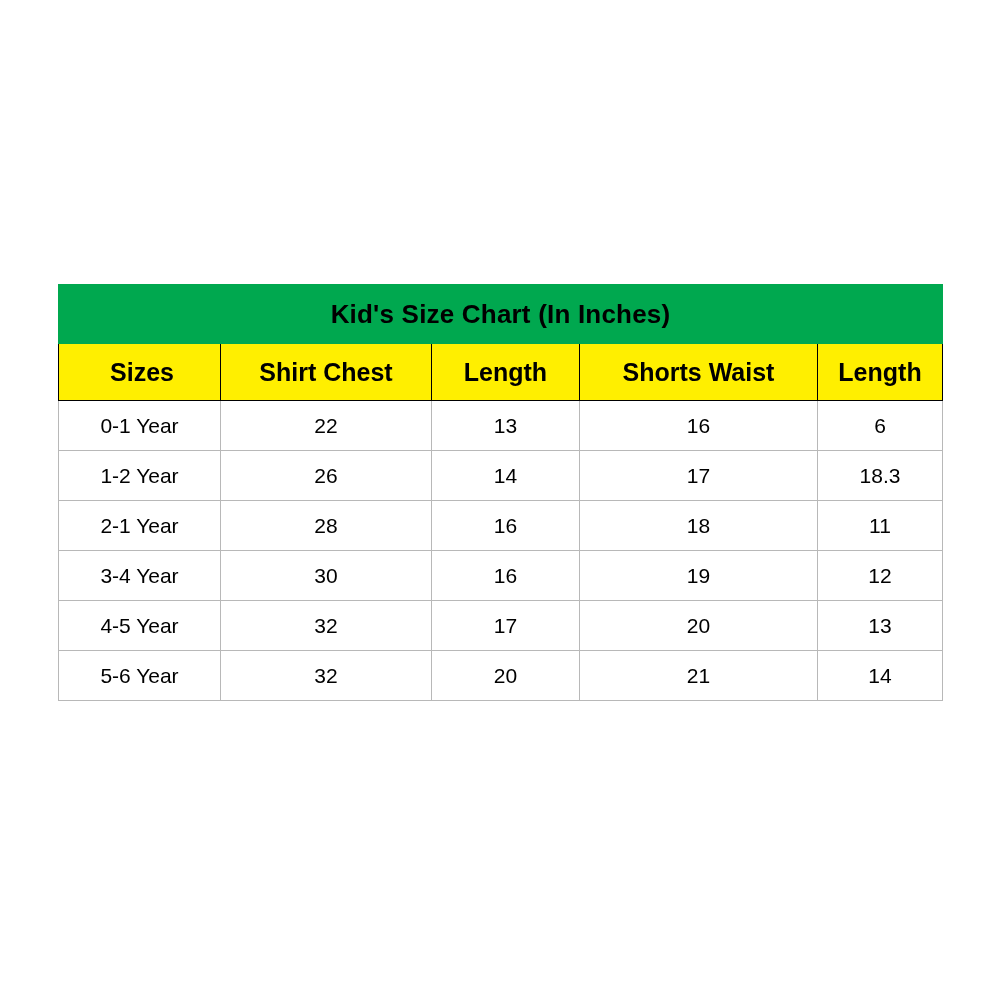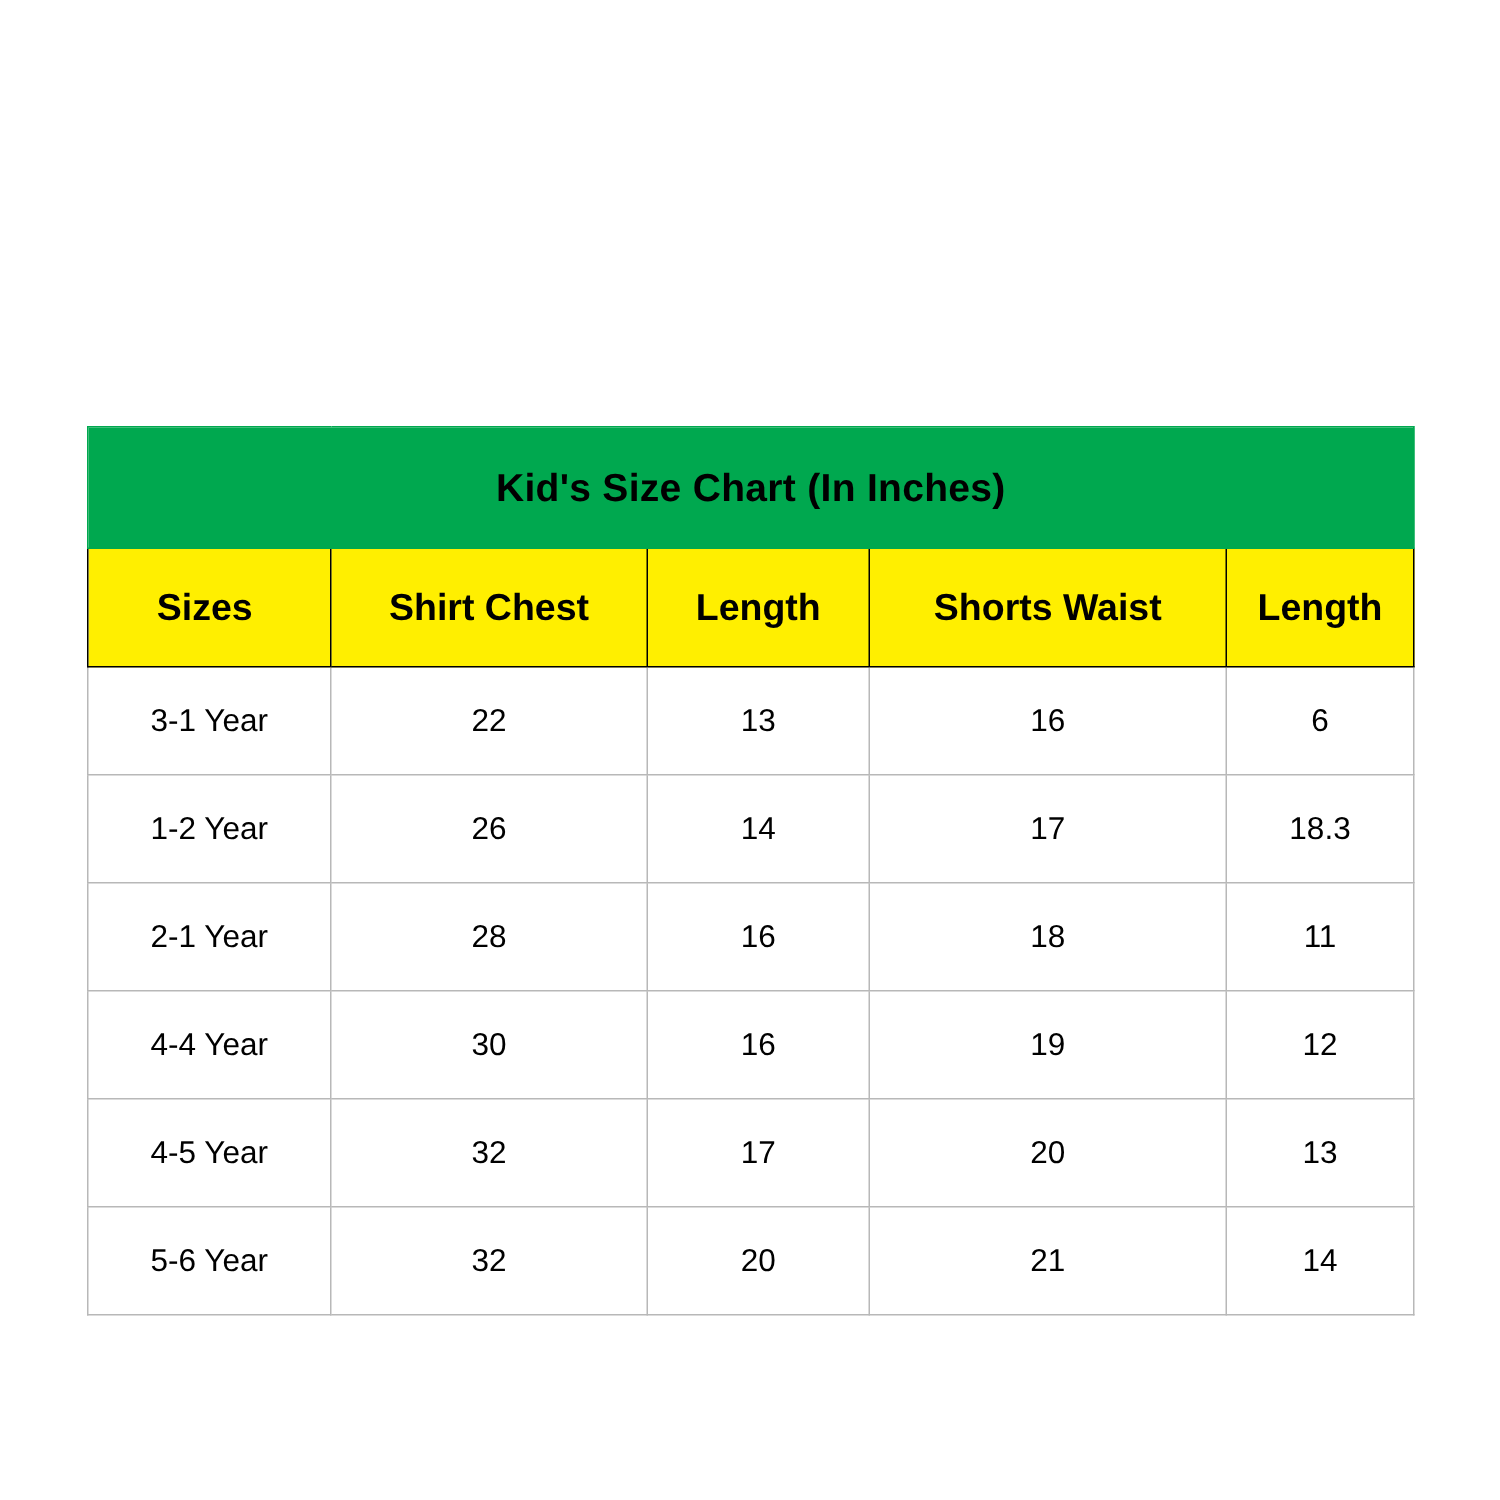--- a/index.html
+++ b/index.html
@@ -20,21 +20,21 @@
     top: 284px;
     width: 884px;
   }
   table.size-chart {
     border-collapse: collapse;
     width: 884px;
     table-layout: fixed;
   }
   table.size-chart td {
     border: 1px solid #b8b8b8;
-    padding: 16px;
+    padding: 5px;
     text-align: center;
     vertical-align: middle;
     color: #000000;
   }
   .title-cell {
     background: #00a84f;
     color: #000000;
     font-weight: bold;
     font-size: 26px;
     height: 48px;
@@ -81,42 +81,42 @@
       </tr>
       <tr>
         <td class="header-cell first">Sizes</td>
         <td class="header-cell">Shirt Chest</td>
         <td class="header-cell">Length</td>
         <td class="header-cell">Shorts Waist</td>
         <td class="header-cell">Length</td>
       </tr>
 
       <tr>
-        <td class="body-cell">3-1 Year</td>
+        <td class="body-cell">0-1 Year</td>
         <td class="body-cell">22</td>
         <td class="body-cell">13</td>
         <td class="body-cell">16</td>
         <td class="body-cell">6</td>
       </tr>
       <tr>
         <td class="body-cell">1-2 Year</td>
         <td class="body-cell">26</td>
         <td class="body-cell">14</td>
         <td class="body-cell">17</td>
         <td class="body-cell">18.3</td>
       </tr>
       <tr>
         <td class="body-cell">2-1 Year</td>
         <td class="body-cell">28</td>
         <td class="body-cell">16</td>
         <td class="body-cell">18</td>
         <td class="body-cell">11</td>
       </tr>
       <tr>
-        <td class="body-cell">4-4 Year</td>
+        <td class="body-cell">3-4 Year</td>
         <td class="body-cell">30</td>
         <td class="body-cell">16</td>
         <td class="body-cell">19</td>
         <td class="body-cell">12</td>
       </tr>
       <tr>
         <td class="body-cell">4-5 Year</td>
         <td class="body-cell">32</td>
         <td class="body-cell">17</td>
         <td class="body-cell">20</td>

